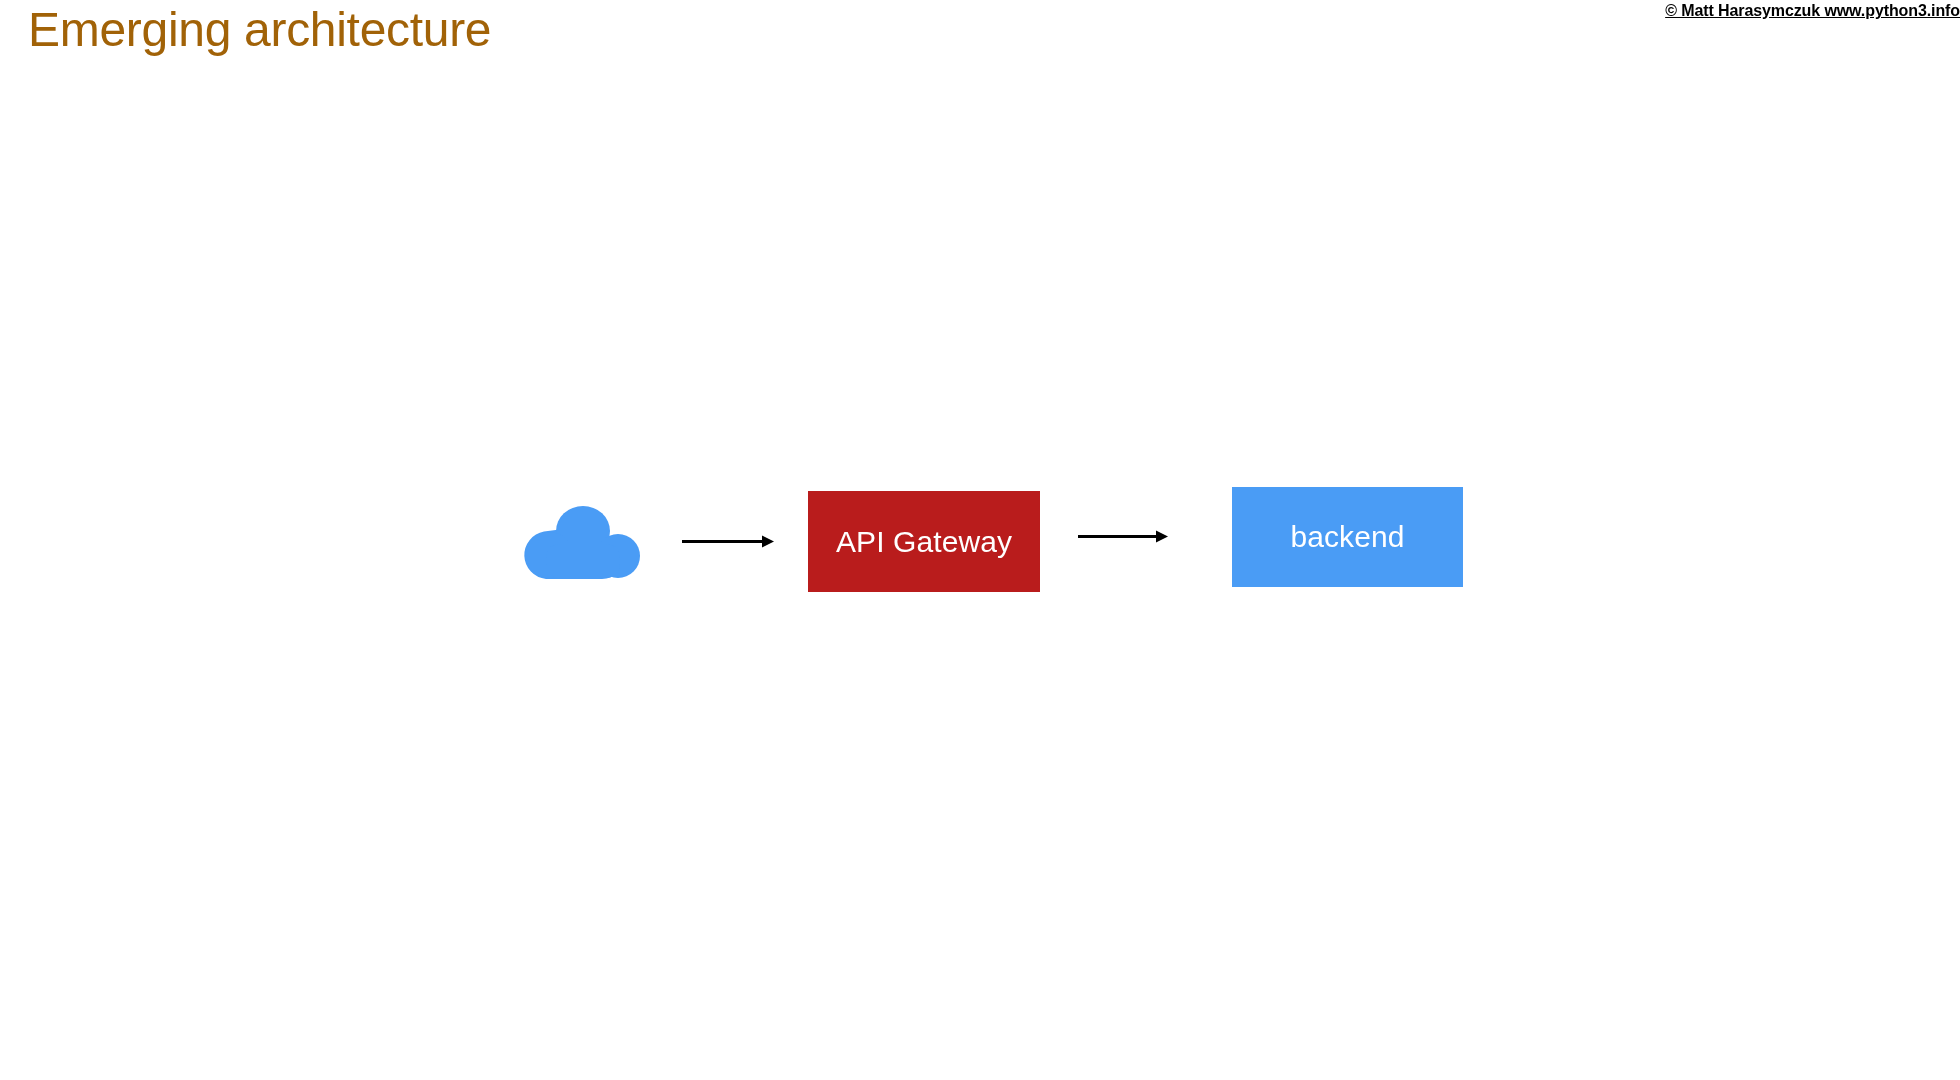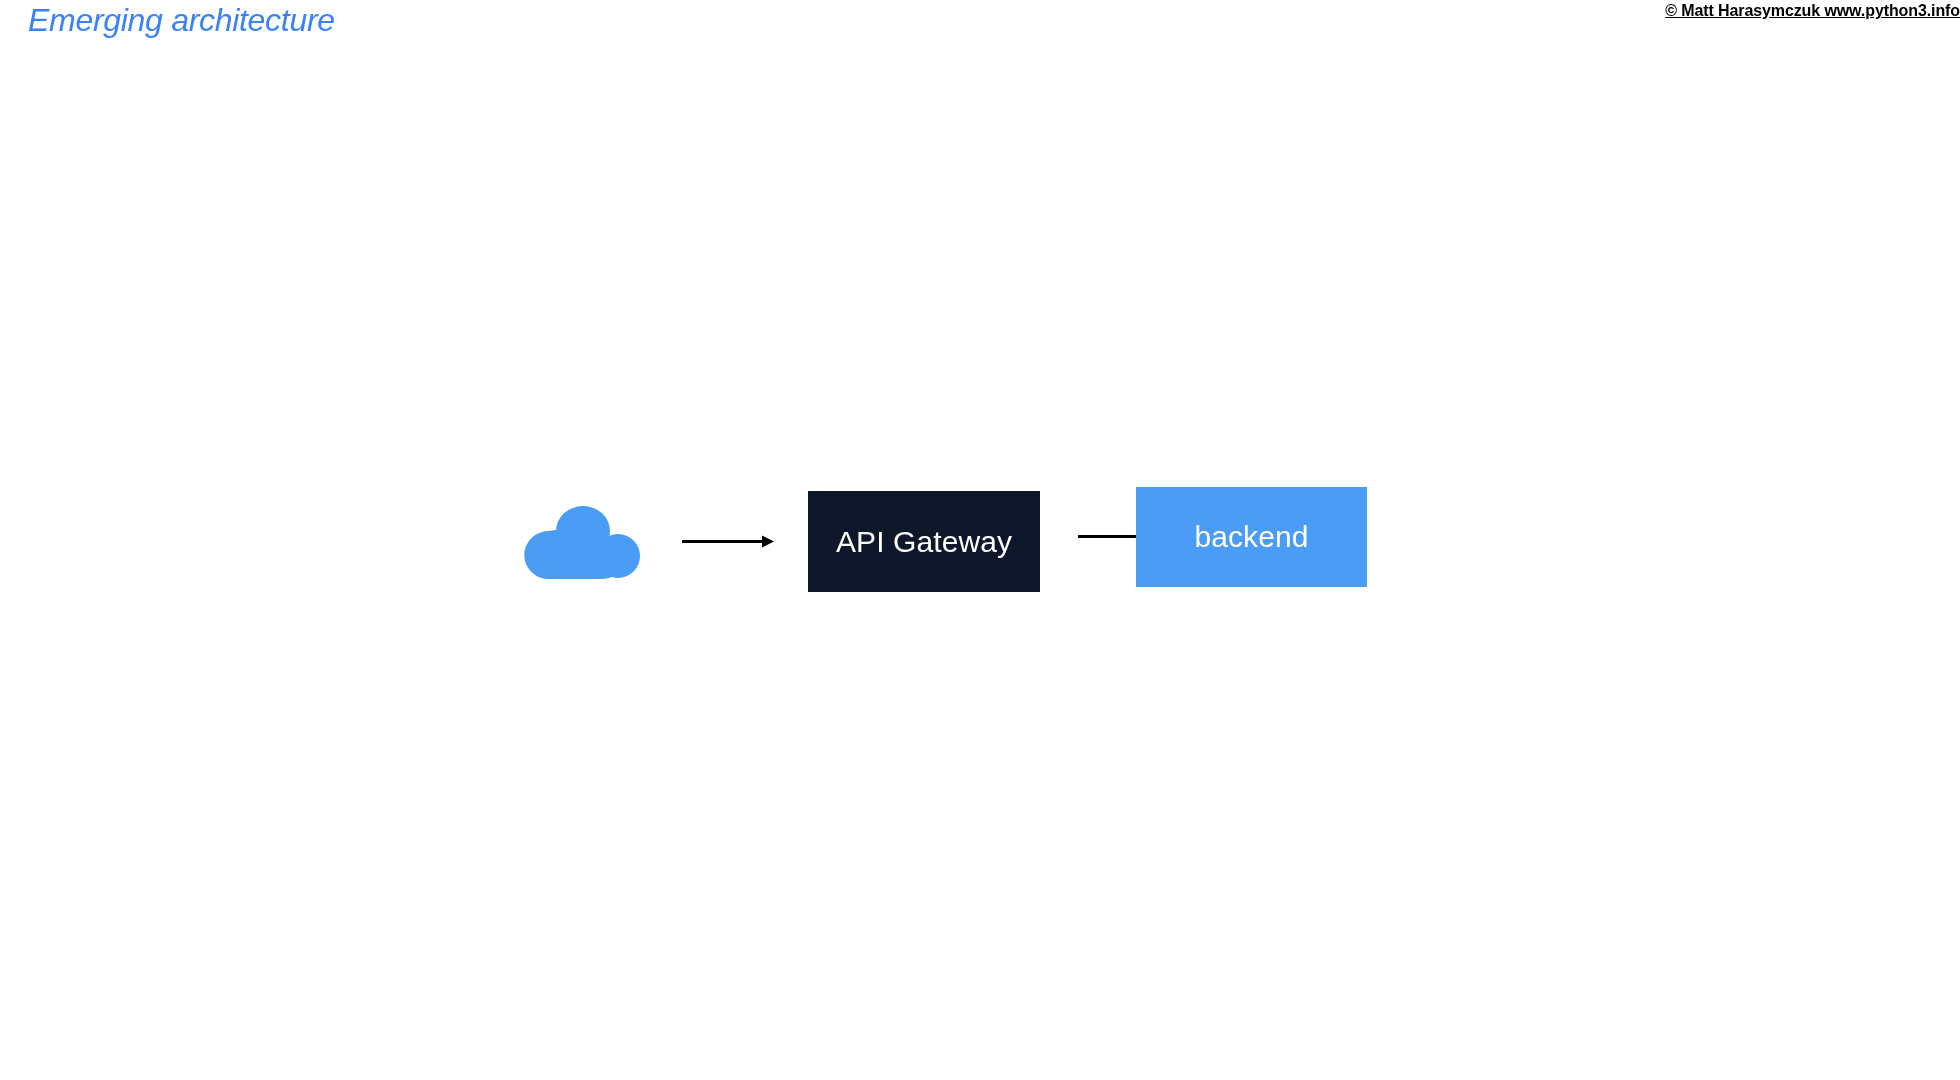--- a/index.html
+++ b/index.html
@@ -14,26 +14,25 @@
     overflow: hidden;
     font-family: "Liberation Sans", sans-serif;
     -webkit-font-smoothing: antialiased;
   }
 
   
   #slide-title {
     position: absolute;
     left: 28px;
     top: 2px;
-    font-size: 32px;
+    font-size: 48px;
     font-weight: 400;
-    color: #3b82f6;
+    color: #a16207;
     letter-spacing: -0.3px;
     white-space: nowrap;
-    font-style: italic;
   }
   #copyright {
     position: absolute;
     right: 0px;
     top: 2px;
     font-size: 16px;
     font-weight: bold;
     color: #000000;
     white-space: nowrap;
     letter-spacing: -0.1px;
@@ -71,21 +70,21 @@
     letter-spacing: 0.1px;
     white-space: nowrap;
   }
   #node-api-gateway {
     left: 808px;
     top: 491px;
     width: 232px;
     height: 101px;
   }
   #node-backend {
-    left: 1136px;
+    left: 1232px;
     top: 487px;
     width: 231px;
     height: 100px;
   }
 
   
   .arrow-svg {
     position: absolute;
     overflow: visible;
   }
@@ -125,21 +124,21 @@
       <ellipse cx="97" cy="57" rx="22" ry="22" fill="#4a9cf5"></ellipse>
       <rect x="25" y="45" width="74" height="34" rx="14" fill="#4a9cf5"></rect>
     </svg>
   </div>
 
   <svg id="arrow-cloud-to-gateway" class="arrow-svg" viewBox="0 0 100 30" xmlns="http://www.w3.org/2000/svg">
     <line x1="4" y1="14.5" x2="84" y2="14.5" stroke="#000000" stroke-width="3.2"></line>
     <polygon points="84,8.5 96,14.5 84,20.5" fill="#000000"></polygon>
   </svg>
 
-  <div id="node-api-gateway" class="node-box" style="background:#0f172a;">
+  <div id="node-api-gateway" class="node-box" style="background:#b91c1c;">
     <span>API Gateway</span>
   </div>
 
   <svg id="arrow-gateway-to-backend" class="arrow-svg" viewBox="0 0 100 30" xmlns="http://www.w3.org/2000/svg">
     <line x1="4" y1="14.5" x2="82" y2="14.5" stroke="#000000" stroke-width="3.2"></line>
     <polygon points="82,8.5 94,14.5 82,20.5" fill="#000000"></polygon>
   </svg>
 
   <div id="node-backend" class="node-box" style="background:#4a9cf5;">
     <span>backend</span>

